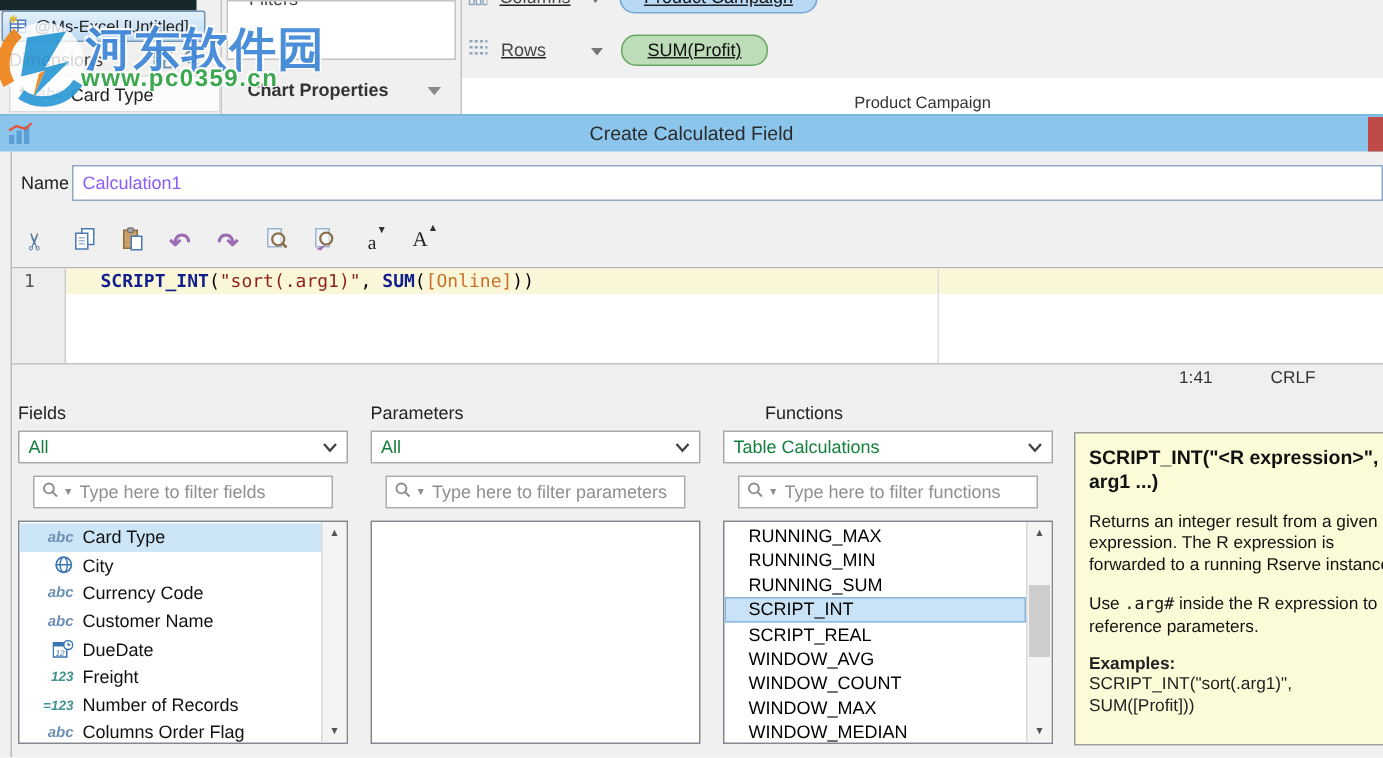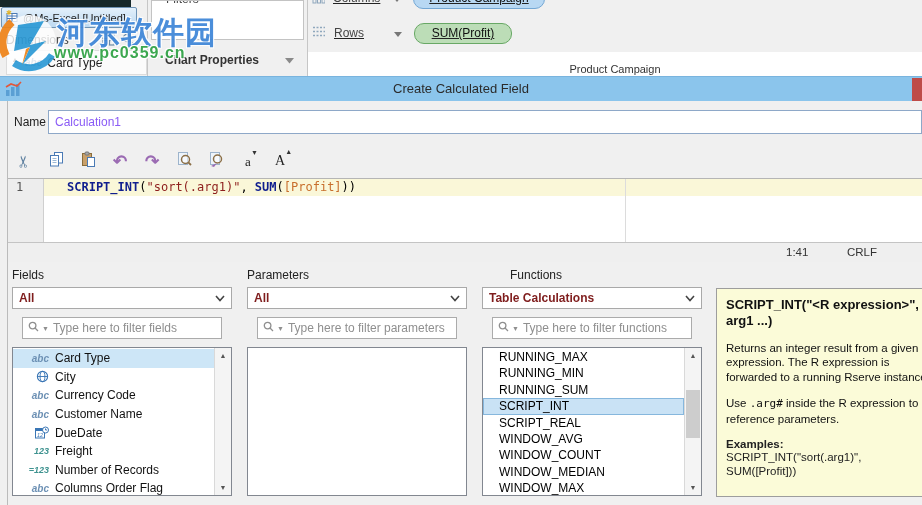--- a/index.html
+++ b/index.html
@@ -61,21 +61,21 @@
   .tk-function{color:#101e8e;font-weight:bold;}
   .tk-string{color:#8e1f1d;}
   .tk-field{color:#c86f2c;}
   .tk-plain{color:#000;}
   #statusbar{position:absolute;left:8px;top:242px;width:914px;height:20px;background:#efefef;border-top:1px solid #c4c4c4;box-sizing:border-box;}
   #statusbar span{position:absolute;top:3px;font-size:11.5px;color:#333;}
   
   .panel-label{position:absolute;top:268px;font-size:12px;color:#222;}
   .dropdown{position:absolute;top:287px;width:220px;height:22px;background:#fff;border:1px solid #a9a9a9;box-sizing:border-box;
     display:flex;align-items:center;padding:0 6px;cursor:default;}
-  .dropdown .val{flex:1;color:#7f1d1d;font-weight:bold;}
+  .dropdown .val{flex:1;color:#15803d;}
   .searchbox{position:absolute;top:317px;width:200px;height:22px;background:#fff;border:1px solid #ababab;box-sizing:border-box;
     display:flex;align-items:center;padding:0 5px;gap:2px;}
   .searchbox input{border:none;outline:none;flex:1;font-family:inherit;font-size:12px;color:#333;min-width:0;background:transparent;}
   .searchbox input::placeholder{color:#8f8f8f;opacity:1;}
   .listbox{position:absolute;top:347px;width:220px;height:149px;background:#fff;border:1px solid #828790;box-sizing:border-box;overflow:hidden;}
   .list-inner{position:absolute;left:0;top:1px;right:17px;bottom:0;}
   .lrow{height:18.6px;display:flex;align-items:center;gap:6px;padding-left:14px;}
   .lrow.sel{background:#cde6f7;}
   .fic{width:22px;display:flex;justify-content:flex-end;}
   .flb{color:#111;}
@@ -263,21 +263,21 @@
     </button>
     <button class="tbtn">
       <span class="fontbtn" style="font-size:14px;">A<span class="tri">▲</span></span>
     </button>
   </div>
 
   <div id="editor">
     <div id="gutter">
       <span>1</span>
     </div>
-    <div id="code-line1"><span><span class="tk-function">SCRIPT_INT</span><span class="tk-plain">(</span><span class="tk-string">"sort(.arg1)"</span><span class="tk-plain">, </span><span class="tk-function">SUM</span><span class="tk-plain">(</span><span class="tk-field">[Profit]</span><span class="tk-plain">))</span></span></div>
+    <div id="code-line1"><span><span class="tk-function">SCRIPT_INT</span><span class="tk-plain">(</span><span class="tk-string">"sort(.arg1)"</span><span class="tk-plain">, </span><span class="tk-function">SUM</span><span class="tk-plain">(</span><span class="tk-field">[Online]</span><span class="tk-plain">))</span></span></div>
     <div id="ruler"></div>
   </div>
 
   <div id="statusbar">
     <span style="left:778px;">1:41</span>
     <span style="left:839px;">CRLF</span>
     <span style="left:886px;margin-left:28px;">UTF-8</span>
   </div>
 
   <span class="panel-label" style="left:12px;">Fields</span>
@@ -396,22 +396,22 @@
   </div>
   <div class="listbox" style="left:482px;">
     <div class="list-inner">
         <div class="grow">RUNNING_MAX</div>
         <div class="grow">RUNNING_MIN</div>
         <div class="grow">RUNNING_SUM</div>
         <div class="grow gsel">SCRIPT_INT</div>
         <div class="grow">SCRIPT_REAL</div>
         <div class="grow">WINDOW_AVG</div>
         <div class="grow">WINDOW_COUNT</div>
+        <div class="grow">WINDOW_MAX</div>
         <div class="grow">WINDOW_MEDIAN</div>
-        <div class="grow">WINDOW_MAX</div>
       </div>
     <div class="vscroll">
       <span class="varrow" style="top:0;">▲</span>
       <div class="vthumb" style="top:42px;height:48px;"></div>
       <span class="varrow" style="bottom:0;">▼</span>
     </div>
   </div>
 
   <div id="help-panel">
     <div id="help-title">SCRIPT_INT("&lt;R expression&gt;", arg1 ...)</div>

